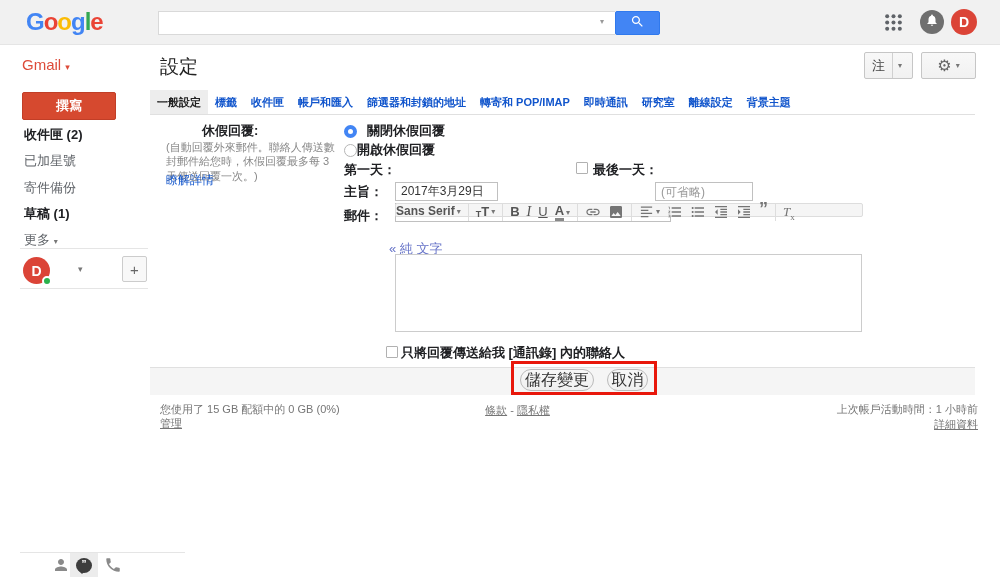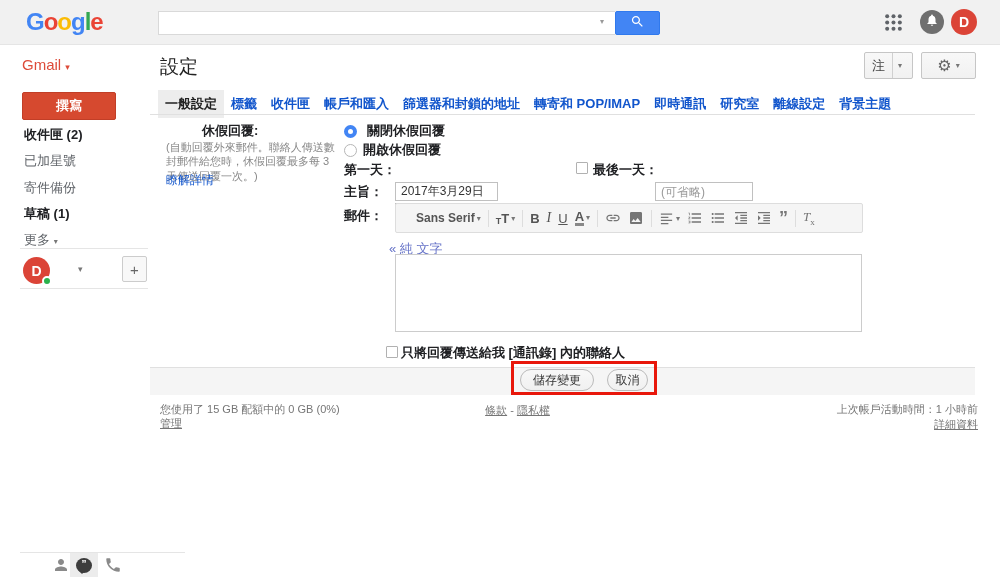--- a/index.html
+++ b/index.html
@@ -39,41 +39,41 @@
   .presence-dot { position:absolute; right:-2px; bottom:-2px; width:10px; height:10px; border-radius:50%; background:#2bb24c; border:2px solid #fff; }
   .side-caret { left:78px; top:264px; font-size:9px; color:#777; }
   .plus-btn { left:122px; top:256px; width:25px; height:26px; border:1px solid #ccc; border-radius:2px; background:#f8f8f8; color:#666; font-size:15px; display:flex; align-items:center; justify-content:center; cursor:pointer; }
   .bottombar-line { left:20px; top:552px; width:165px; height:1px; background:#e5e5e5; }
   .foot-icon { width:18px; height:18px; }
   .chat-tile { left:70px; top:553px; width:28px; height:24px; background:#ececec; display:flex; align-items:center; justify-content:center; }
   .bubble { position:relative; width:16px; height:15px; background:#3d3d3d; border-radius:50%; color:#fff; font-size:10px; font-weight:bold; text-align:center; line-height:13px; }
   .bubble::after { content:""; position:absolute; left:3px; bottom:-4px; border:3px solid transparent; border-top-color:#3d3d3d; }
 
   
-  .tabs { left:158px; top:90px; display:flex; align-items:flex-start; font-size:13px; font-weight:bold; white-space:nowrap; }
+  .tabs { left:150px; top:90px; display:flex; align-items:flex-start; font-size:11px; font-weight:bold; white-space:nowrap; }
   .tab { color:#1155cc; padding:5px 7px; cursor:pointer; text-decoration:none; }
   .tab.selected { background:#ededed; color:#212121; cursor:default; }
   .tabs-underline { left:150px; top:114px; width:825px; height:1px; background:#e0e0e0; }
 
   
   .sec-label { left:166px; top:122px; font-size:13px; font-weight:bold; color:#202124;margin-left:36px; }
   .sec-desc { left:166px; top:140px; width:172px; font-size:11px; color:#888; line-height:1.3; }
   .learn-more { left:166px; top:172px; font-size:12px; color:#1155cc; cursor:pointer; }
   .radio { width:13px; height:13px; border-radius:50%; border:1px solid #b6b6b6; background:#fff; }
   .radio.on { border:4px solid #4285f4; }
   .rlabel { font-size:13px; font-weight:bold; color:#202124; }
   .row-radio1 { left:344px; top:122px; display:flex; gap:10px; align-items:center; }
-  .row-radio2 { left:344px; top:141px; display:flex; gap:6px; align-items:center; }
+  .row-radio2 { left:344px; top:141px; display:flex; gap:0; align-items:center; }
   .flabel { font-size:13px; font-weight:bold; color:#202124; }
   .tinput { border:1px solid #c0c0c0; background:#fff; font-size:12px; color:#333; padding:0 5px; outline:none;margin-top:24px; }
   .tinput::placeholder { color:#999; }
   .checkbox { width:12px; height:12px; border:1px solid #b1b1b1; border-radius:1px; background:#fff; }
 
   
-  .toolbar { left:395px; top:203px; width:468px; height:30px; background:#f5f5f5; border:1px solid #ddd; border-radius:2px; display:flex; align-items:center; padding:0 20px; gap:7px; color:#757575; }
+  .toolbar { left:395px; top:203px; width:468px; height:14px; background:#f5f5f5; border:1px solid #ddd; border-radius:2px; display:flex; align-items:flex-start; padding:0 0; gap:7px; color:#757575; }
   .toolbar svg { fill:#757575; display:block; }
   .tb-sep { width:1px; height:17px; background:#ddd; }
   .tb-font { font-size:12px; font-weight:bold; color:#555; }
   .tb-b { font-weight:bold; font-size:13px; color:#555; }
   .tb-i { font-style:italic; font-family:"Liberation Serif", serif; font-size:14px; color:#555; }
   .tb-u { text-decoration:underline; font-size:13px; color:#555; }
   .tb-a { font-size:13px; font-weight:bold; color:#555; border-bottom:3px solid #888; line-height:1.05; }
   .tb-quote { font-size:18px; font-weight:bold; line-height:10px; color:#757575; }
   .tb-tx { font-family:"Liberation Serif", serif; font-style:italic; font-size:13px; color:#757575; }
   .tb-tx sub { font-size:9px; font-style:normal; }
@@ -82,21 +82,21 @@
   .tsize-l { font-size:13px; }
   .tb-group { display:flex; align-items:center; gap:2px; cursor:pointer; }
 
   .plain-link { left:389px; top:240px; font-size:13px; color:#6673c8; cursor:pointer; }
   .editor-box { left:395px; top:254px; width:467px; height:78px; border:1px solid #ccc; background:#fff; }
 
   .contacts-row-label { left:401px; top:344px; font-size:13px; font-weight:bold; color:#202124; }
 
   
   .save-band { left:150px; top:367px; width:825px; height:28px; background:#f5f5f5; border-top:1px solid #e0e0e0; }
-  .btn { height:22px; background:linear-gradient(#f8f8f8,#f0f0f0); border:1px solid #bbb; border-radius:11px; font-size:12px; color:#333; display:flex; align-items:center; justify-content:center; cursor:pointer; }
+  .btn { height:22px; background:linear-gradient(#f8f8f8,#f0f0f0); border:1px solid #bbb; border-radius:11px; font-size:16px; color:#333; display:flex; align-items:center; justify-content:center; cursor:pointer; }
   .save-btn { left:520px; top:369px; width:74px; }
   .cancel-btn { left:607px; top:369px; width:41px; }
   .red-annotation { left:511px; top:361px; width:146px; height:34px; border:3px solid #e8170b; pointer-events:none; }
 
   
   .footer-gray { font-size:11px; color:#757575; }
   .f-link { text-decoration:underline; cursor:pointer; }
   .quota { left:160px; top:402px; }
   .manage { left:160px; top:416px; }
   .terms-wrap { left:150px; top:403px; width:735px; text-align:center; }

